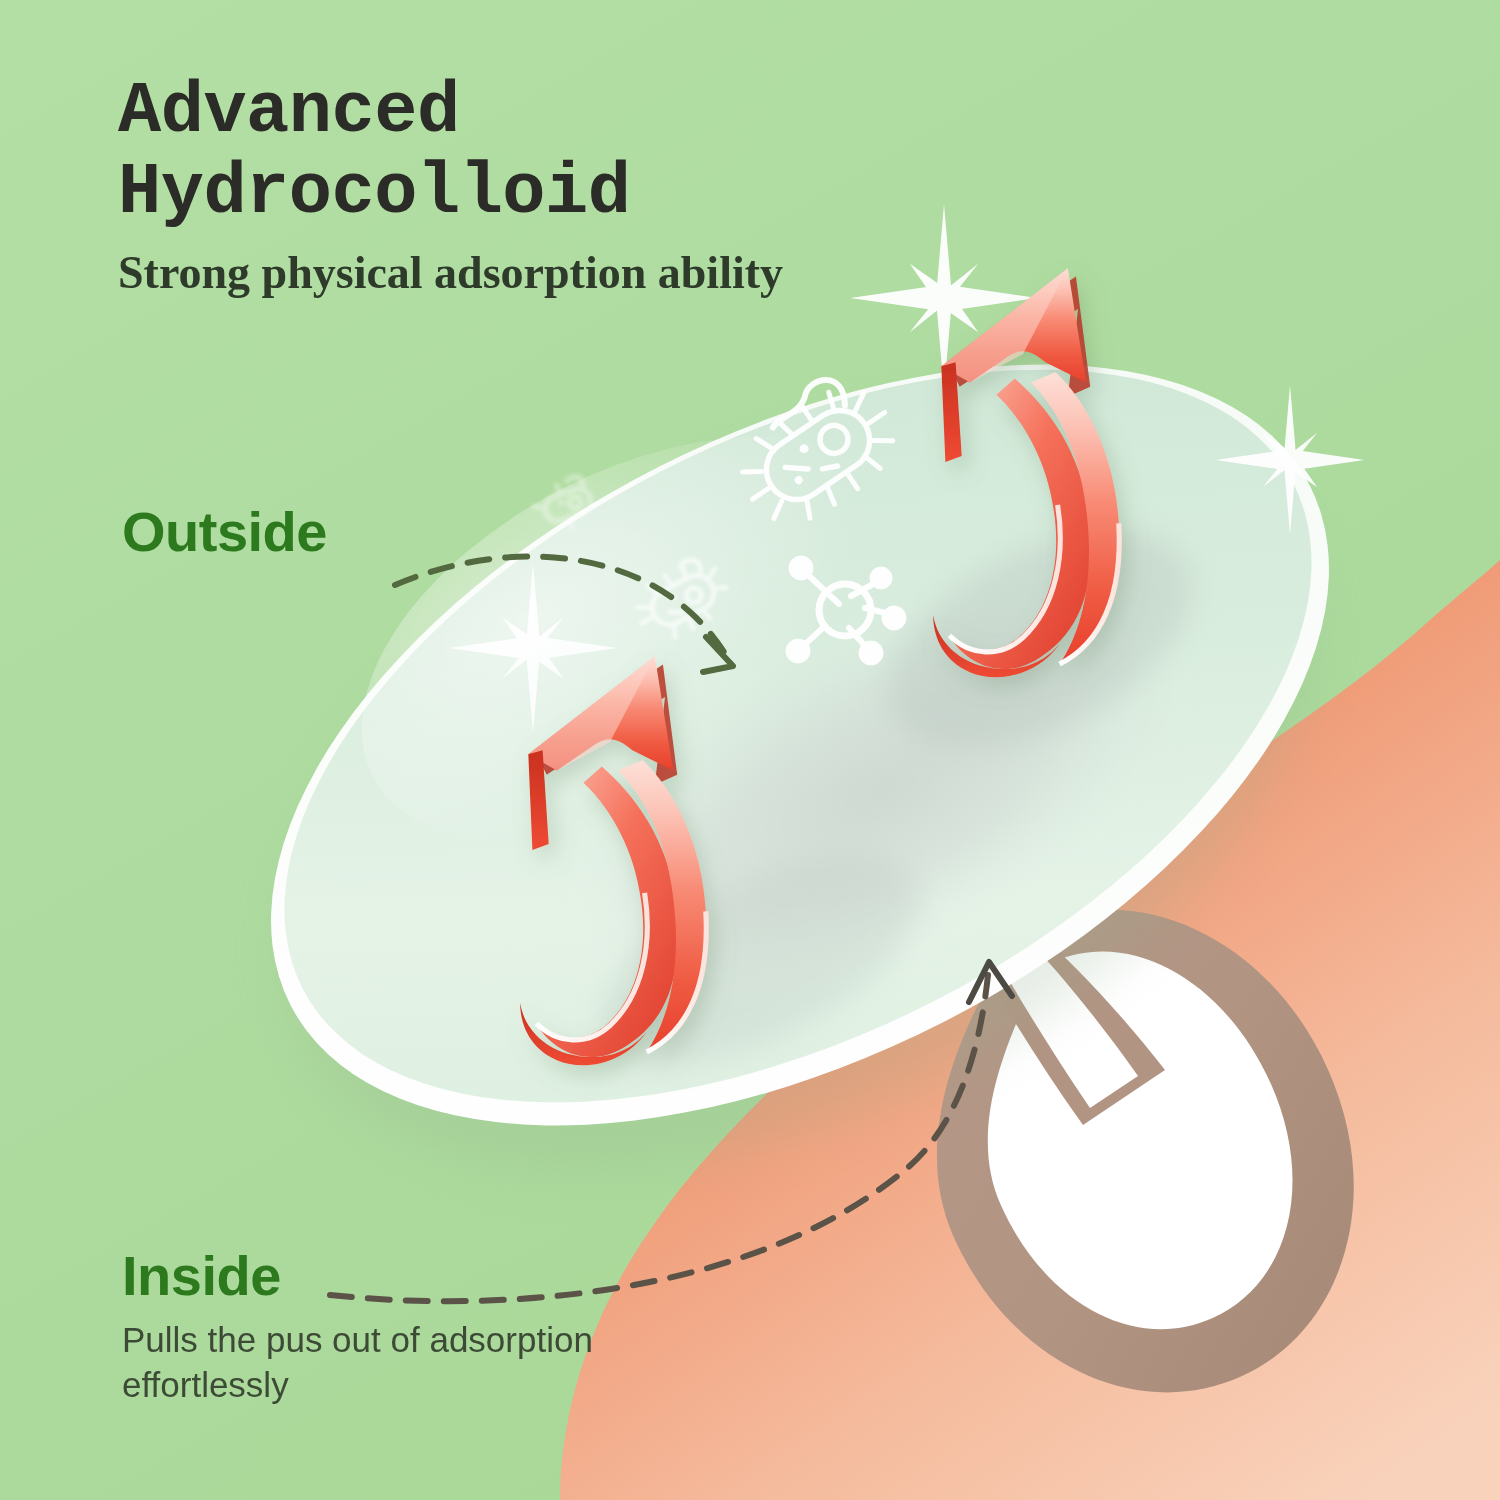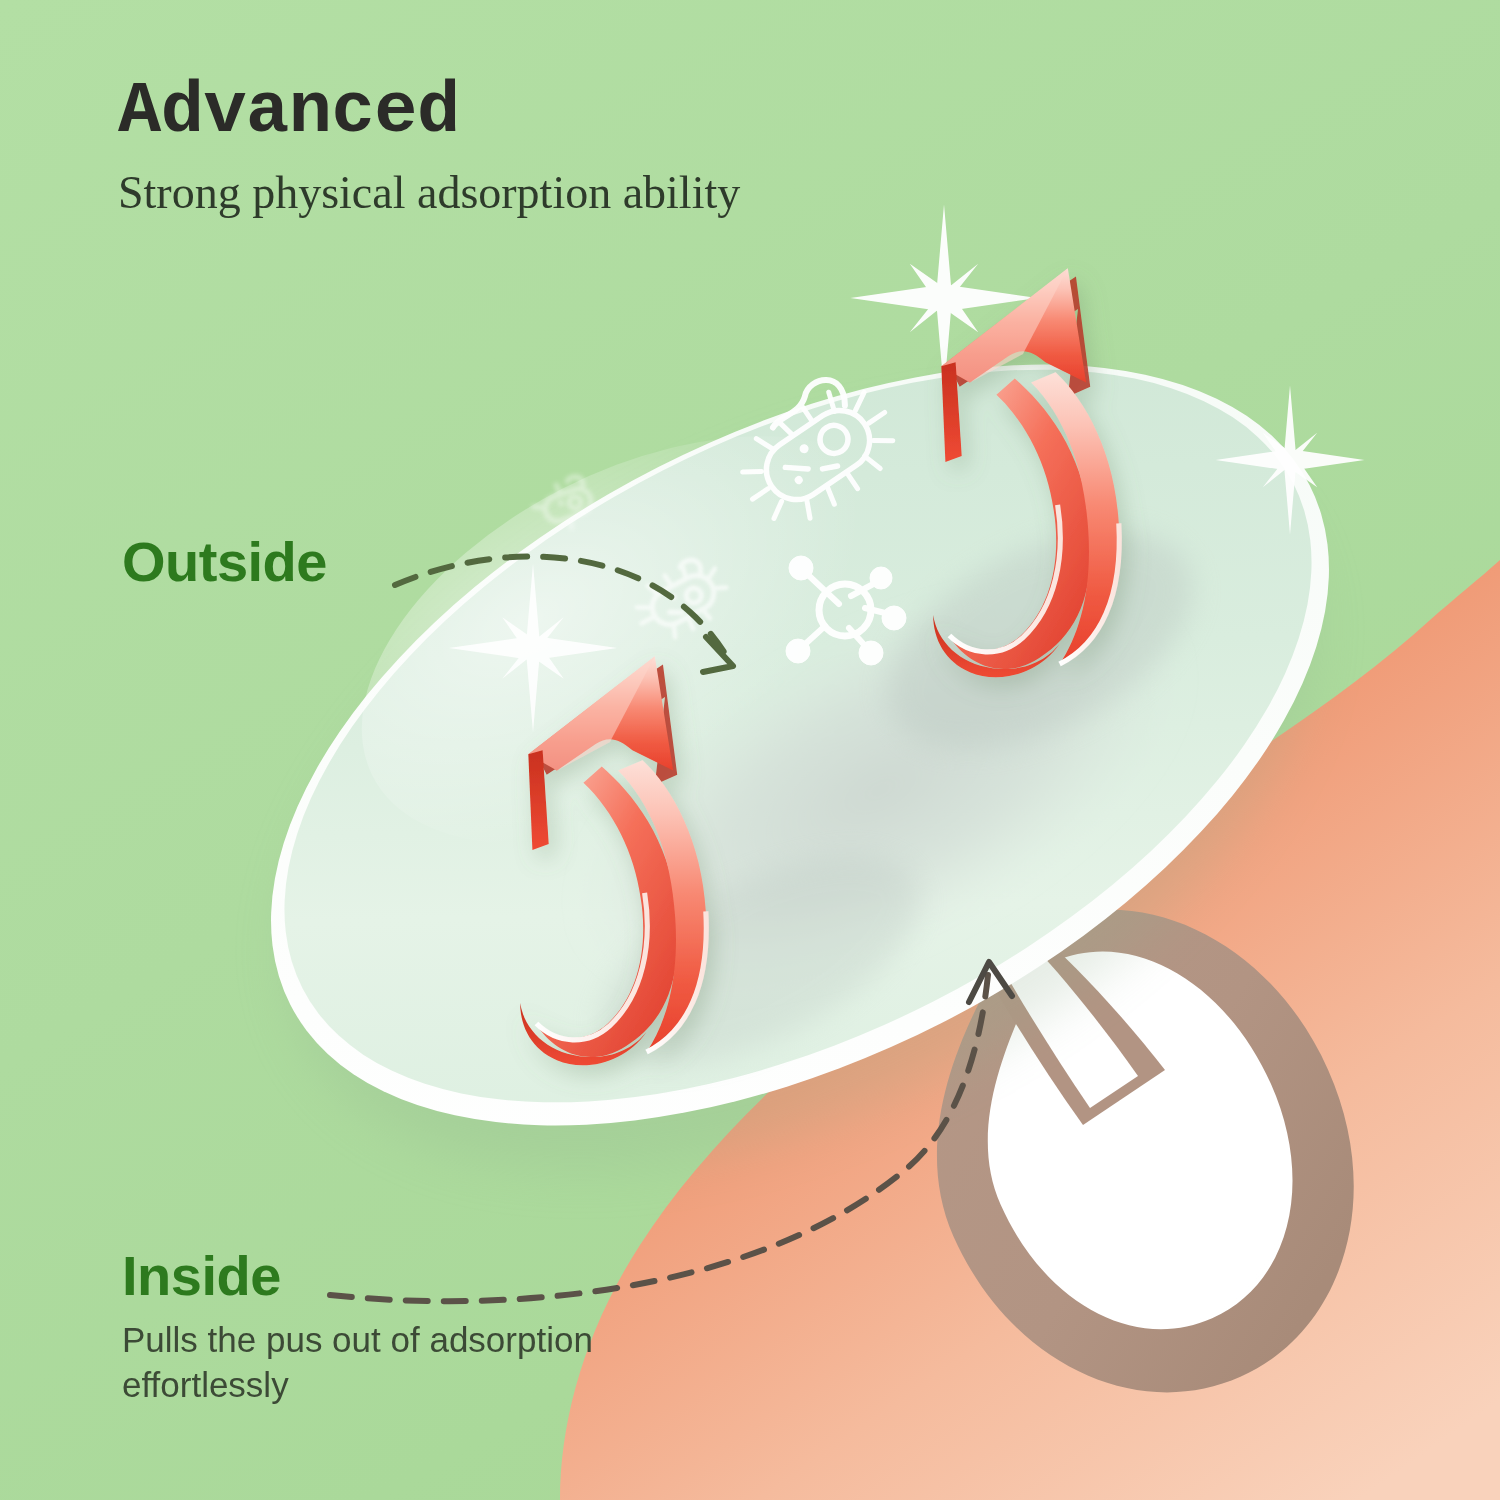--- a/index.html
+++ b/index.html
@@ -25,25 +25,25 @@
   .txt{position:absolute;z-index:40;}
 
   #title-block{left:118px;top:72px;width:820px;}
   .h1{
     font-size:72px;line-height:1.12;font-weight:bold;
     color:#2b2b28;letter-spacing:-0.5px;margin:0;
     font-family:Liberation Mono, monospace;
   }
   .sub{
     font-size:46px;line-height:1.22;color:#2e3b2b;margin:12px 0 0 0;
-    font-weight:normal;max-width:780px;
+    font-weight:bold;max-width:780px;
     font-family:"Liberation Serif", serif;
   }
 
-  #outside-block{left:122px;top:534px;width:370px;}
+  #outside-block{left:122px;top:504px;width:370px;}
   #inside-block{left:122px;top:1248px;width:500px;}
 
   .lbl{
     font-size:56px;font-weight:bold;color:#2d7a1e;margin:0;
     letter-spacing:-0.5px;line-height:1;
   }
   .body{
     font-size:35px;line-height:1.28;color:#3c4a36;margin:14px 0 0 0;
     font-weight:normal;
   }
@@ -400,20 +400,21 @@
       <path d="M 330 1295
                C 520 1315 760 1290 905 1170
                C 958 1126 980 1050 988 975" fill="none" stroke="#5b5248" stroke-width="6" stroke-dasharray="22 16" stroke-linecap="round"></path>
       <path d="M 969 1002 L 989 962 L 1012 996" fill="none" stroke="#4d4a44" stroke-width="6" stroke-linejoin="round" stroke-linecap="round"></path>
     </g>
   </svg>
 
   <div class="txt" id="title-block">
     <h1 class="h1">
       <span>Advanced</span><br>
+      <span>Hydrocolloid</span>
     </h1>
     <p class="sub">Strong physical adsorption ability</p>
   </div>
 
   <div class="txt" id="outside-block">
     <p class="lbl">Outside</p>
   </div>
 
   <div class="txt" id="inside-block">
     <p class="lbl">Inside</p>

